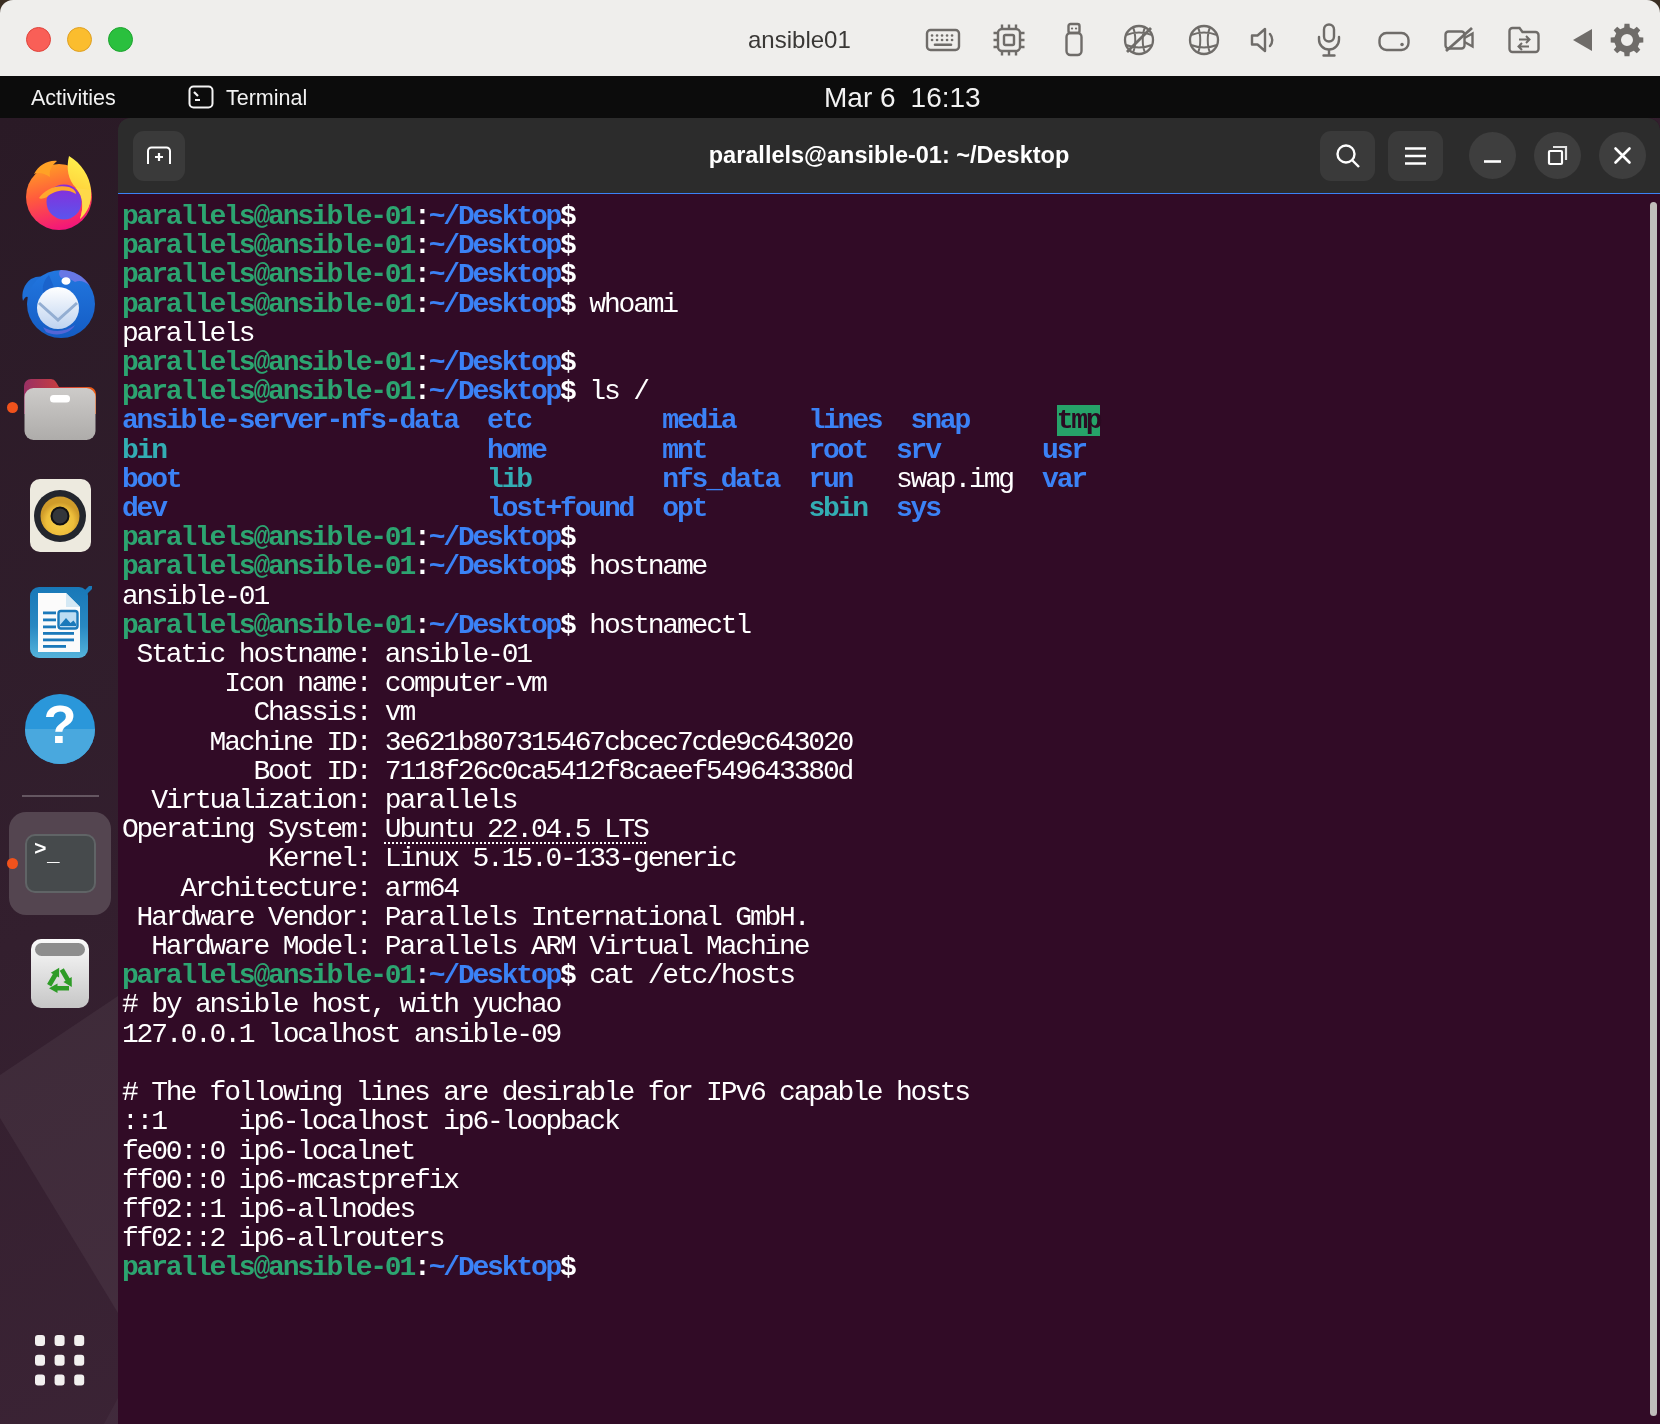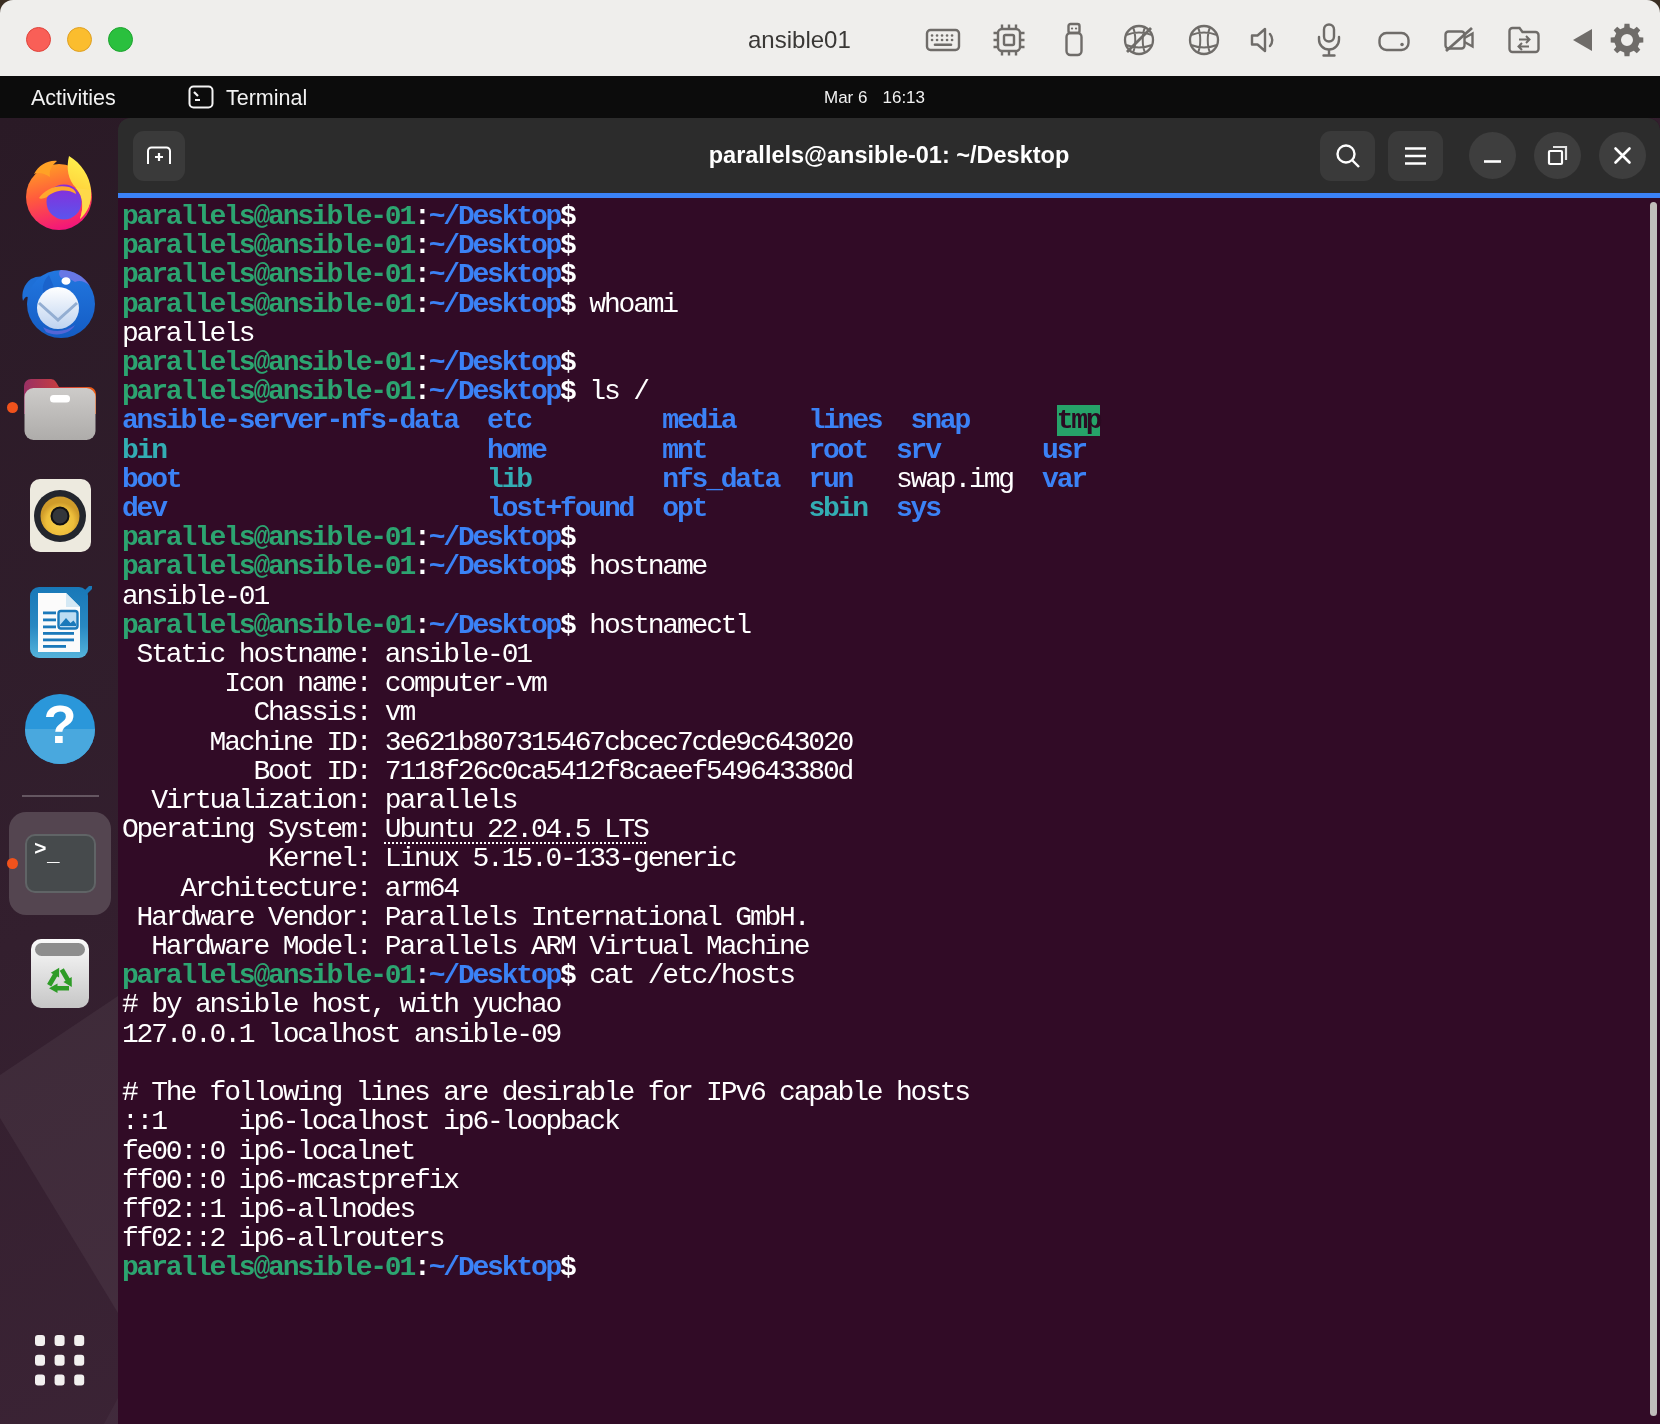--- a/index.html
+++ b/index.html
@@ -9,29 +9,29 @@
 .tl{position:absolute;top:27px;width:23px;height:23px;border-radius:50%;}
 #tl-r{left:26px;background:#f95f57;border:1px solid #e0443c;}
 #tl-y{left:67px;background:#fbbd2e;border:1px solid #dfa023;}
 #tl-g{left:108px;background:#2ac03e;border:1px solid #1da42f;}
 #mactitle{position:absolute;left:748px;top:0;height:76px;line-height:80px;font-size:24px;color:#3a3836;}
 .mico{position:absolute;top:21px;width:38px;height:38px;}
 
 #topbar{position:absolute;left:0;top:76px;width:1660px;height:42px;background:#0c0c0c;color:#f2f2f2;}
 #activities{position:absolute;left:31px;top:0;height:32px;line-height:44px;font-size:21.5px;}
 #appmenu{position:absolute;left:226px;top:0;height:44px;line-height:44px;font-size:21.5px;}
-#clock{position:absolute;left:824px;top:0;height:42px;line-height:44px;font-size:17px;text-align:center;}
+#clock{position:absolute;left:824px;top:0;height:42px;line-height:44px;font-size:28px;text-align:center;}
 
 #desk{position:absolute;left:0;top:118px;width:1660px;height:1306px;background:linear-gradient(155deg,#2a1a26 0%,#331f2e 40%,#3c2436 70%,#2c1a28 100%);overflow:hidden;}
 
 #dock{position:absolute;left:0;top:0;width:118px;height:1306px;overflow:hidden;}
 .dkico{position:absolute;}
 
 #term{position:absolute;left:118px;top:0;width:1542px;height:1306px;background:#310b26;border-radius:12px 12px 0 0;}
-#thead{position:absolute;left:0;top:0;width:1542px;height:75px;background:#2c2c2c;border-radius:12px 12px 0 0;border-bottom:5px solid #3b82f6;}
+#thead{position:absolute;left:0;top:0;width:1542px;height:75px;background:#2c2c2c;border-radius:12px 12px 0 0;border-bottom:1px solid #3b82f6;}
 #ttitle{position:absolute;left:0;width:1542px;top:0;height:75px;line-height:75px;text-align:center;color:#ffffff;font-size:23.5px;font-weight:bold;}
 .hbtn{position:absolute;top:13px;width:55px;height:50px;background:#3a3a3a;border-radius:11px;}
 #btn-newtab{left:15px;width:52px;}
 #btn-search{left:1202px;}
 #btn-menu{left:1270px;}
 .cbtn{position:absolute;top:14px;width:47px;height:47px;background:#3e3e3e;border-radius:50%;}
 #btn-min{left:1351px;}
 #btn-max{left:1416px;}
 #btn-close{left:1481px;}
 

